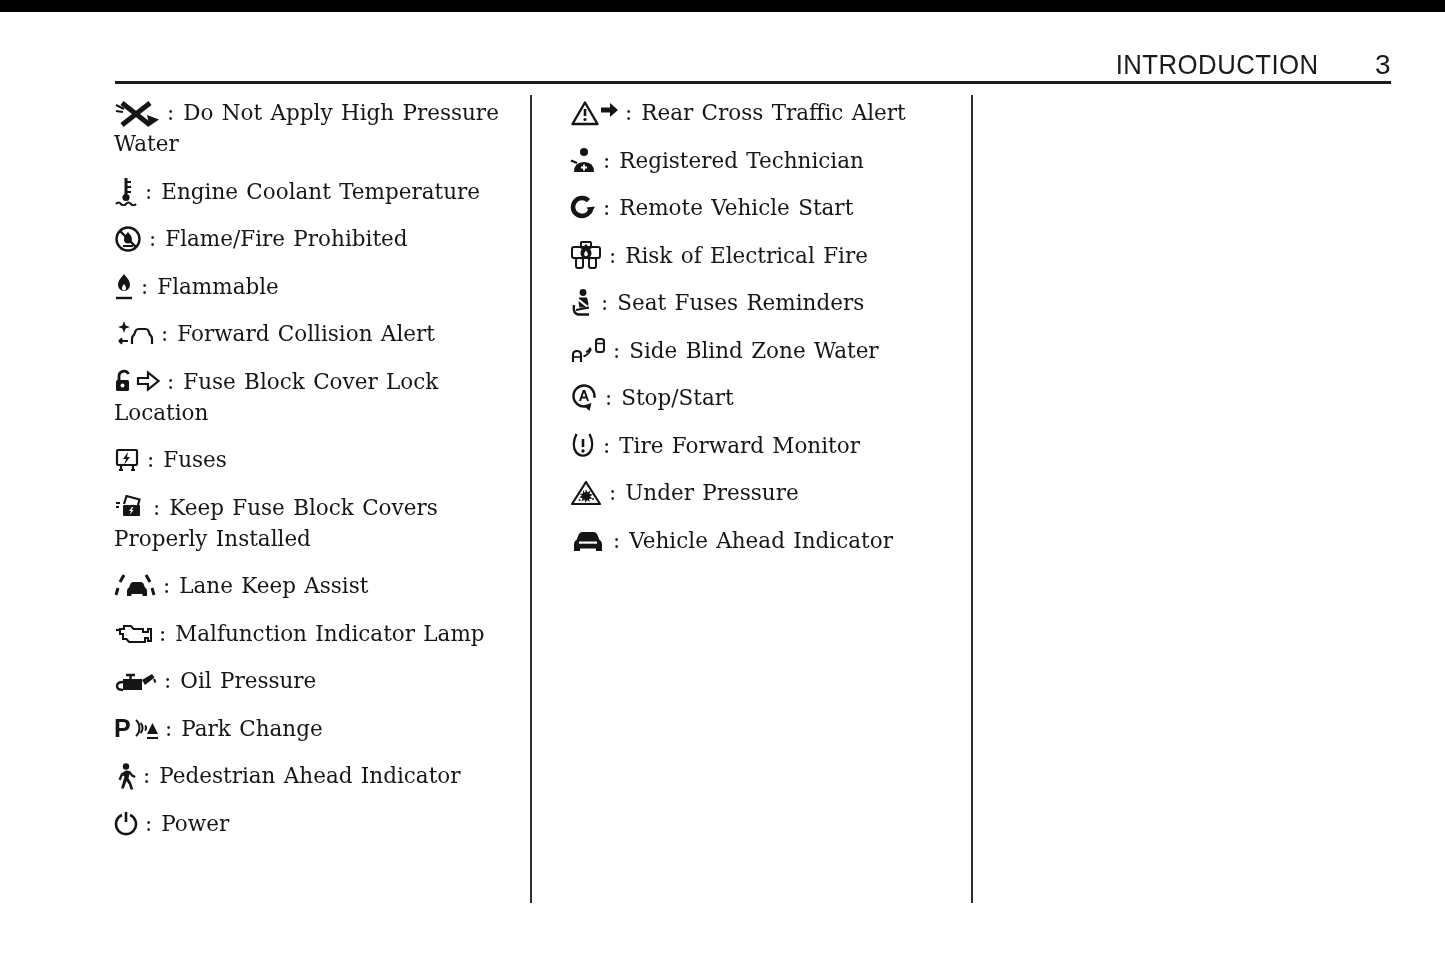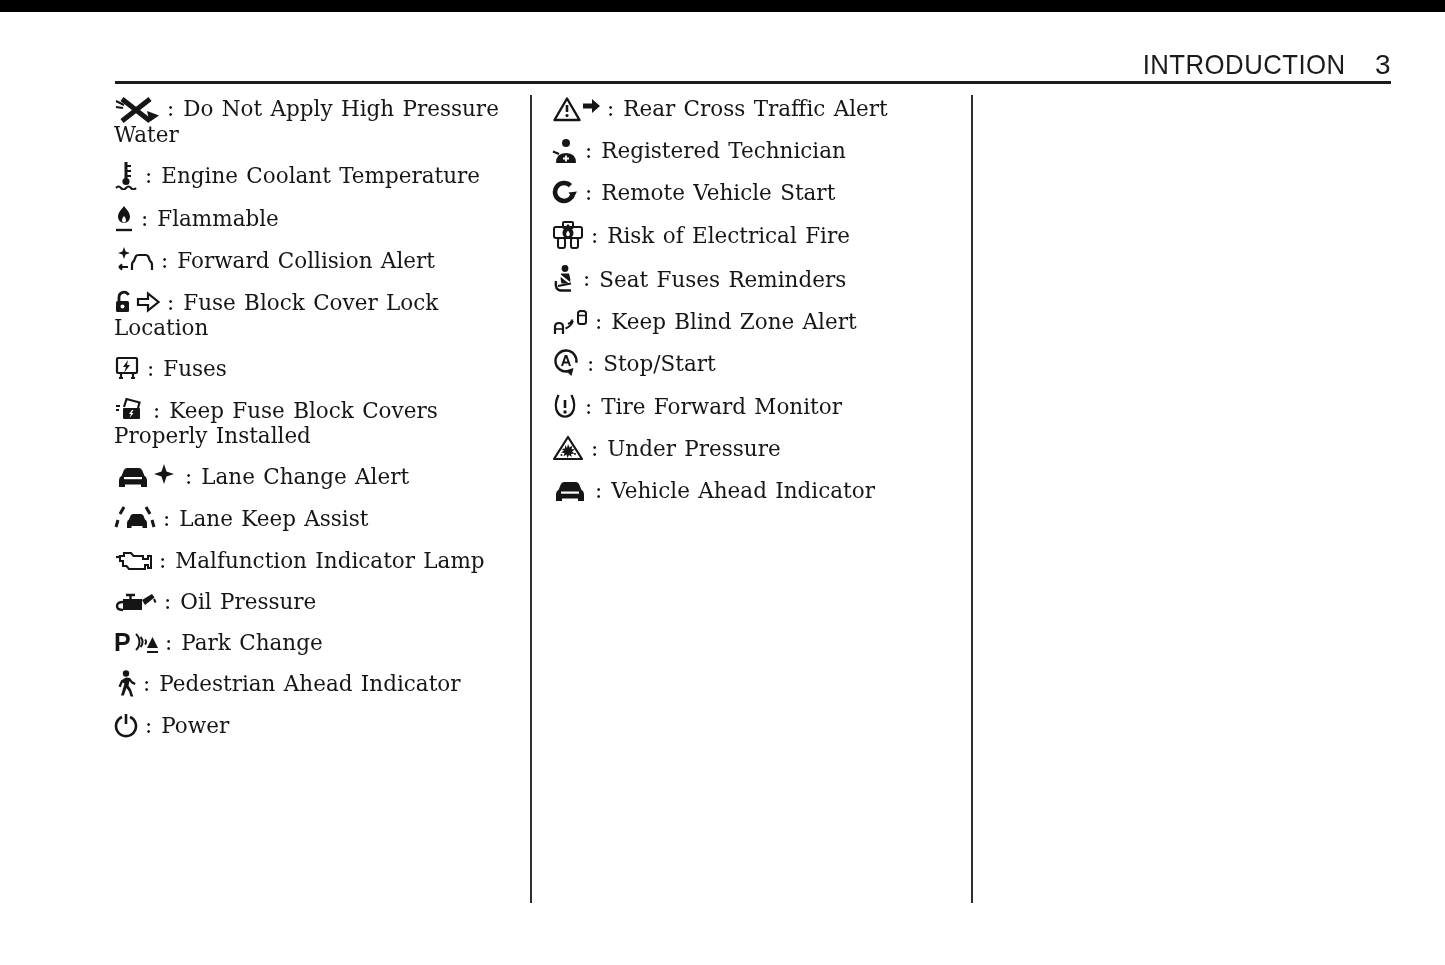--- a/index.html
+++ b/index.html
@@ -9,34 +9,34 @@
     background:#ffffff;
     font-family:"DejaVu Serif", serif;
     color:#161616;
     overflow:hidden;
   }
   .topbar{
     position:absolute;top:0;left:0;width:1445px;height:12px;background:#000;
   }
   .header{
     position:absolute;top:49px;left:115px;width:1276px;
-    display:flex;justify-content:flex-end;align-items:baseline;gap:29px;
+    display:flex;justify-content:flex-end;align-items:baseline;gap:56px;
     font-family:"Liberation Sans", sans-serif;
     font-size:28px;letter-spacing:.5px;color:#1b1b1b;
   }
   .header .title{transform:scaleX(.92);transform-origin:right;}
   .rule{
     position:absolute;top:81px;left:115px;width:1276px;height:3px;background:#1c1c1c;
   }
   .col{
     position:absolute;top:97px;
-    font-size:21.5px;line-height:24px;word-spacing:1.5px;
+    font-size:21.5px;line-height:31px;word-spacing:1.5px;
   }
   .col1{left:114px;width:398px;}
-  .col2{left:552px;width:400px;}
+  .col2{left:570px;width:400px;}
   .col3{left:998px;width:392px;}
   .vsep{
     position:absolute;top:95px;height:808px;width:2px;background:#2e2e2e;
   }
   .vsep1{left:530px;}
   .vsep2{left:971px;}
   .entry{margin:0 0 16.5px 0;}
   .entry .sym{
     display:inline-block;vertical-align:middle;margin-top:-3px;
   }
@@ -61,20 +61,26 @@
             <path d="M2 6l8 4M2 12l7 1" stroke="#151515" fill="none" stroke-width="2"></path>
             <path d="M8 4L36 26M36 4L8 26" stroke="#151515" fill="none" stroke-width="5"></path>
             <path d="M33 16l12 4.5-9.5 6.5z" fill="#151515"></path>
           </svg></span><span class="colon">:</span><span class="label">Do Not Apply High Pressure Water</span></div>
       <div class="entry"><span class="sym"><svg width="24" height="30" viewBox="0 0 24 30" xmlns="http://www.w3.org/2000/svg">
             <path d="M12 2v18" stroke="#151515" fill="none" stroke-width="3"></path>
             <path d="M12 6h5M12 11h5M12 16h5" stroke="#151515" fill="none" stroke-width="2"></path>
             <circle cx="12" cy="21.5" r="3.6" fill="#151515"></circle>
             <path d="M2 28q2.5-3 5 0t5 0t5 0t5 0" stroke="#151515" fill="none" stroke-width="2"></path>
           </svg></span><span class="colon">:</span><span class="label">Engine Coolant Temperature</span></div>
+      <div class="entry"><span class="sym"><svg width="28" height="28" viewBox="0 0 28 28" xmlns="http://www.w3.org/2000/svg">
+            <circle cx="14" cy="14" r="11.5" stroke="#151515" fill="none" stroke-width="2.4"></circle>
+            <path d="M14 7c2.5 3 4 4.5 4 7.5a4 4 0 1 1-8 0c0-3 1.5-4.5 4-7.5z" fill="#151515"></path>
+            <path d="M9 21h10" stroke="#151515" fill="none" stroke-width="2"></path>
+            <path d="M6 6L22 22" stroke="#151515" fill="none" stroke-width="2.4"></path>
+          </svg></span><span class="colon">:</span><span class="label">Flame/Fire Prohibited</span></div>
       <div class="entry"><span class="sym"><svg width="20" height="28" viewBox="0 0 20 28" xmlns="http://www.w3.org/2000/svg">
             <path d="M10 2c3 4 6 6.5 6 11a6 6 0 1 1-12 0c0-4.5 3-7 6-11z" fill="#151515"></path>
             <path d="M10 12c1.5 2 2 3 2 4.5a2 2 0 1 1-4 0c0-1.5.5-2.5 2-4.5z" fill="#fff"></path>
             <path d="M2 26h16" stroke="#151515" fill="none" stroke-width="2.4"></path>
           </svg></span><span class="colon">:</span><span class="label">Flammable</span></div>
       <div class="entry"><span class="sym"><svg width="40" height="28" viewBox="0 0 40 28" xmlns="http://www.w3.org/2000/svg">
             <path d="M10 1l1.6 4.4L16 7l-4.4 1.6L10 13 8.4 8.6 4 7l4.4-1.6z" fill="#151515"></path>
             <path d="M18 24v-5q0-3 2-4l1.5-4q.8-2 3-2h7q2.2 0 3 2l1.5 4q2 1 2 4v5" stroke="#151515" fill="none" stroke-width="2.2"></path>
             <path d="M14 21H5m0 0l3.2-2.6M5 21l3.2 2.6" stroke="#151515" fill="none" stroke-width="2"></path>
           </svg></span><span class="colon">:</span><span class="label">Forward Collision Alert</span></div>
@@ -89,25 +95,20 @@
             <path d="M14 6l-5 7h3l-2 6 6-8h-3z" fill="#151515"></path>
             <path d="M7 19v5m12-5v5" stroke="#151515" fill="none" stroke-width="2.2"></path>
             <path d="M5 24h4m8 0h4" stroke="#151515" fill="none" stroke-width="1.8"></path>
           </svg></span><span class="colon">:</span><span class="label">Fuses</span></div>
       <div class="entry"><span class="sym"><svg width="32" height="28" viewBox="0 0 32 28" xmlns="http://www.w3.org/2000/svg">
             <path d="M2 10h4M2 14h3" stroke="#151515" fill="none" stroke-width="2"></path>
             <path d="M10 11l2.5-8 13 3.5-1.5 5.5" stroke="#151515" fill="none" stroke-width="2.2"></path>
             <rect x="9" y="12" width="17" height="11" rx="1" fill="#151515"></rect>
             <path d="M18 14l-3 4h2l-1.5 4 4-5h-2l2-3z" fill="#fff"></path>
           </svg></span><span class="colon">:</span><span class="label">Keep Fuse Block Covers Properly Installed</span></div>
-      <div class="entry"><span class="sym"><svg width="64" height="28" viewBox="0 0 64 28" xmlns="http://www.w3.org/2000/svg">
-            <path d="M5 25v-7q0-3 2.6-4.2l2-5Q10.6 6 13 6h12q2.4 0 3.4 2.8l2 5Q33 15 33 18v7h-6v-2.5H11V25z" fill="#151515"></path>
-            <rect x="10" y="15" width="18" height="2.2" fill="#fff"></rect>
-            <path d="M50 2l2.5 7.5L60 12l-7.5 2.5L50 22l-2.5-7.5L40 12l7.5-2.5z" fill="#151515"></path>
-          </svg></span><span class="colon">:</span><span class="label">Lane Change Alert</span></div>
       <div class="entry"><span class="sym"><svg width="42" height="28" viewBox="0 0 42 28" xmlns="http://www.w3.org/2000/svg">
             <path d="M10 3L6 10M4 16l-2 7M32 3l4 7M38 16l2 7" stroke="#151515" fill="none" stroke-width="3"></path>
             <path d="M13 24v-5q0-2.4 2-3.4l1.6-4q.8-1.6 2.6-1.6h7.6q1.8 0 2.6 1.6l1.6 4q2 1 2 3.4v5h-4.5v-2H17.5v2z" fill="#151515"></path>
           </svg></span><span class="colon">:</span><span class="label">Lane Keep Assist</span></div>
       <div class="entry"><span class="sym"><svg width="38" height="26" viewBox="0 0 38 26" xmlns="http://www.w3.org/2000/svg">
             <path d="M2 10h4" stroke="#151515" fill="none" stroke-width="2.2"></path>
             <path d="M6 9h4V6h7l2.5 3H29v3h5v-3h3v12h-3v-3h-3v4H15l-2.5-3H9v-5H6z" stroke="#151515" fill="none" stroke-width="2"></path>
           </svg></span><span class="colon">:</span><span class="label">Malfunction Indicator Lamp</span></div>
       <div class="entry"><span class="sym"><svg width="43" height="26" viewBox="0 0 43 26" xmlns="http://www.w3.org/2000/svg">
             <path d="M9 14q-6 0-6 4t6 4" stroke="#151515" fill="none" stroke-width="2.4"></path>
@@ -163,21 +164,21 @@
             <path d="M6.5 10L19 20" stroke="#fff" stroke-width="2.2" fill="none"></path>
             <path d="M4 17q-1.5 9 5 9.5h10" stroke="#151515" fill="none" stroke-width="2.4"></path>
             <path d="M6 22l13-2.5" stroke="#151515" fill="none" stroke-width="2"></path>
           </svg></span><span class="colon">:</span><span class="label">Seat Fuses Reminders</span></div>
       <div class="entry"><span class="sym"><svg width="36" height="26" viewBox="0 0 36 26" xmlns="http://www.w3.org/2000/svg">
             <path d="M3 25v-7q0-4 4-4t4 4v7" stroke="#151515" fill="none" stroke-width="2.2"></path>
             <path d="M3 20h8" stroke="#151515" fill="none" stroke-width="1.6"></path>
             <path d="M16 15a8 8 0 0 0 4.5-4.5M13.5 19.5A13 13 0 0 0 21 12" stroke="#151515" fill="none" stroke-width="2"></path>
             <rect x="26" y="2" width="8" height="13" rx="2.5" stroke="#151515" fill="none" stroke-width="2"></rect>
             <path d="M26 6.5h8" stroke="#151515" fill="none" stroke-width="1.5"></path>
-          </svg></span><span class="colon">:</span><span class="label">Keep Blind Zone Alert</span></div>
+          </svg></span><span class="colon">:</span><span class="label">Side Blind Zone Water</span></div>
       <div class="entry"><span class="sym"><svg width="28" height="30" viewBox="0 0 28 30" xmlns="http://www.w3.org/2000/svg">
             <path d="M15.8 23.3A10.5 10.5 0 1 1 24.3 14.8" stroke="#151515" fill="none" stroke-width="2.4"></path>
             <path d="M10 18l3.5-10h1l3.5 10M11.5 14.5h5" stroke="#151515" fill="none" stroke-width="2"></path>
             <path d="M13.5 22.5l8-2.5-2 8z" fill="#151515"></path>
           </svg></span><span class="colon">:</span><span class="label">Stop/Start</span></div>
       <div class="entry"><span class="sym"><svg width="26" height="28" viewBox="0 0 26 28" xmlns="http://www.w3.org/2000/svg">
             <path d="M6.5 3C3 10 3.2 17 6 21q2.6 3.6 7 3.6t7-3.6c2.8-4 3-11-.5-18" stroke="#151515" fill="none" stroke-width="2.4"></path>
             <path d="M13 8v8" stroke="#151515" fill="none" stroke-width="2.6"></path>
             <circle cx="13" cy="20" r="1.7" fill="#151515"></circle>
           </svg></span><span class="colon">:</span><span class="label">Tire Forward Monitor</span></div>

